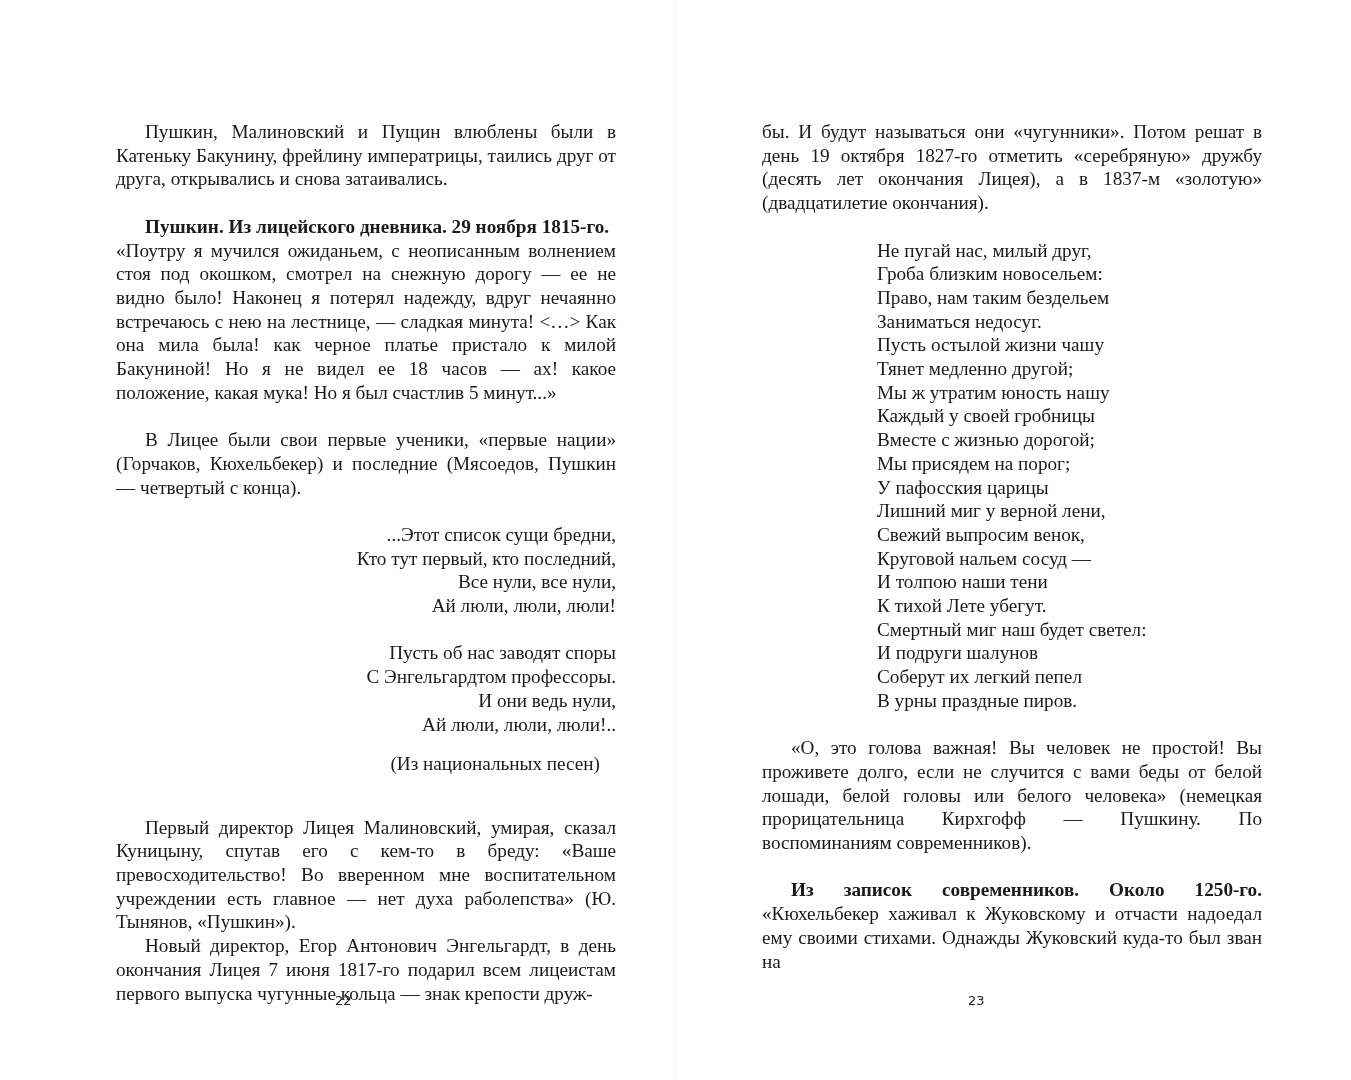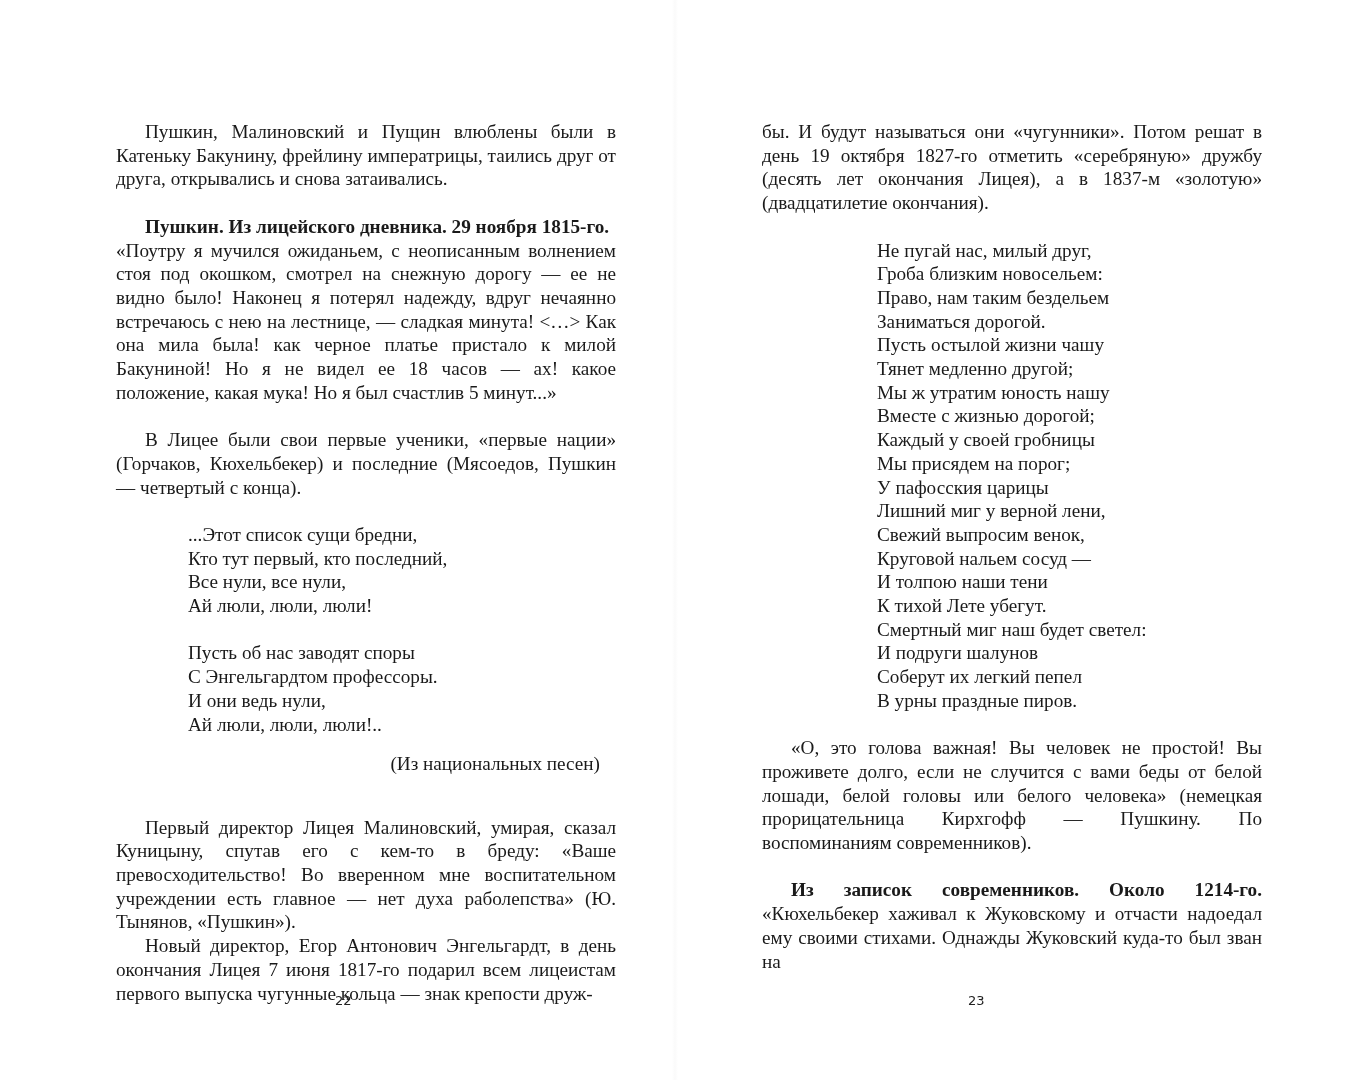--- a/index.html
+++ b/index.html
@@ -37,21 +37,21 @@
     .para.indent { text-indent: 29px; }
     .para + .gap { height: 23.7px; }
     .gap { height: 23.7px; }
     .bold { font-weight: bold; }
     .verse {
       margin: 0;
       padding: 0;
       list-style: none;
     }
     .verse li { white-space: nowrap; }
-    .verse-left { margin-left: 72px; }
+    .verse-left { margin-left: 108px; text-align: right; }
     .verse-right { margin-left: 115px; }
     .attribution {
       text-align: right;
       margin: 16px;
     }
     .page-number {
       position: absolute;
       top: 993px;
       font-family: "DejaVu Sans", "Liberation Sans", sans-serif;
       font-size: 13px;
@@ -103,39 +103,39 @@
 
   <div class="gutter"></div>
 
   <div class="page right">
     <p class="para">бы. И будут называться они «чугунники». Потом решат в день 19 октября 1827-го отметить «серебряную» дружбу (десять лет окончания Лицея), а в 1837-м «золотую» (двадцатилетие окончания).</p>
     <div class="gap"></div>
     <ul class="verse verse-right">
       <li>Не пугай нас, милый друг,</li>
       <li>Гроба близким новосельем:</li>
       <li>Право, нам таким бездельем</li>
-      <li>Заниматься дорогой.</li>
+      <li>Заниматься недосуг.</li>
       <li>Пусть остылой жизни чашу</li>
       <li>Тянет медленно другой;</li>
       <li>Мы ж утратим юность нашу</li>
+      <li>Каждый у своей гробницы</li>
       <li>Вместе с жизнью дорогой;</li>
-      <li>Каждый у своей гробницы</li>
       <li>Мы присядем на порог;</li>
       <li>У пафосския царицы</li>
       <li>Лишний миг у верной лени,</li>
       <li>Свежий выпросим венок,</li>
       <li>Круговой нальем сосуд —</li>
       <li>И толпою наши тени</li>
       <li>К тихой Лете убегут.</li>
       <li>Смертный миг наш будет светел:</li>
       <li>И подруги шалунов</li>
       <li>Соберут их легкий пепел</li>
       <li>В урны праздные пиров.</li>
     </ul>
     <div class="gap"></div>
     <p class="para indent">«О, это голова важная! Вы человек не простой! Вы проживете долго, если не случится с вами беды от белой лошади, белой головы или белого человека» (немецкая прорицательница Кирхгофф — Пушкину. По воспоминаниям современников).</p>
     <div class="gap"></div>
-    <p class="para indent"><span class="bold">Из записок современников. Около 1214-го.</span><span> «Кюхельбекер хаживал к Жуковскому и отчасти надоедал ему своими стихами. Однажды Жуковский куда-то был зван на</span></p>
+    <p class="para indent"><span class="bold">Из записок современников. Около 1250-го.</span><span> «Кюхельбекер хаживал к Жуковскому и отчасти надоедал ему своими стихами. Однажды Жуковский куда-то был зван на</span></p>
   </div>
 
   <div class="page-number left">22</div>
   <div class="page-number right">23</div>
 </div>
 
 </body></html>

